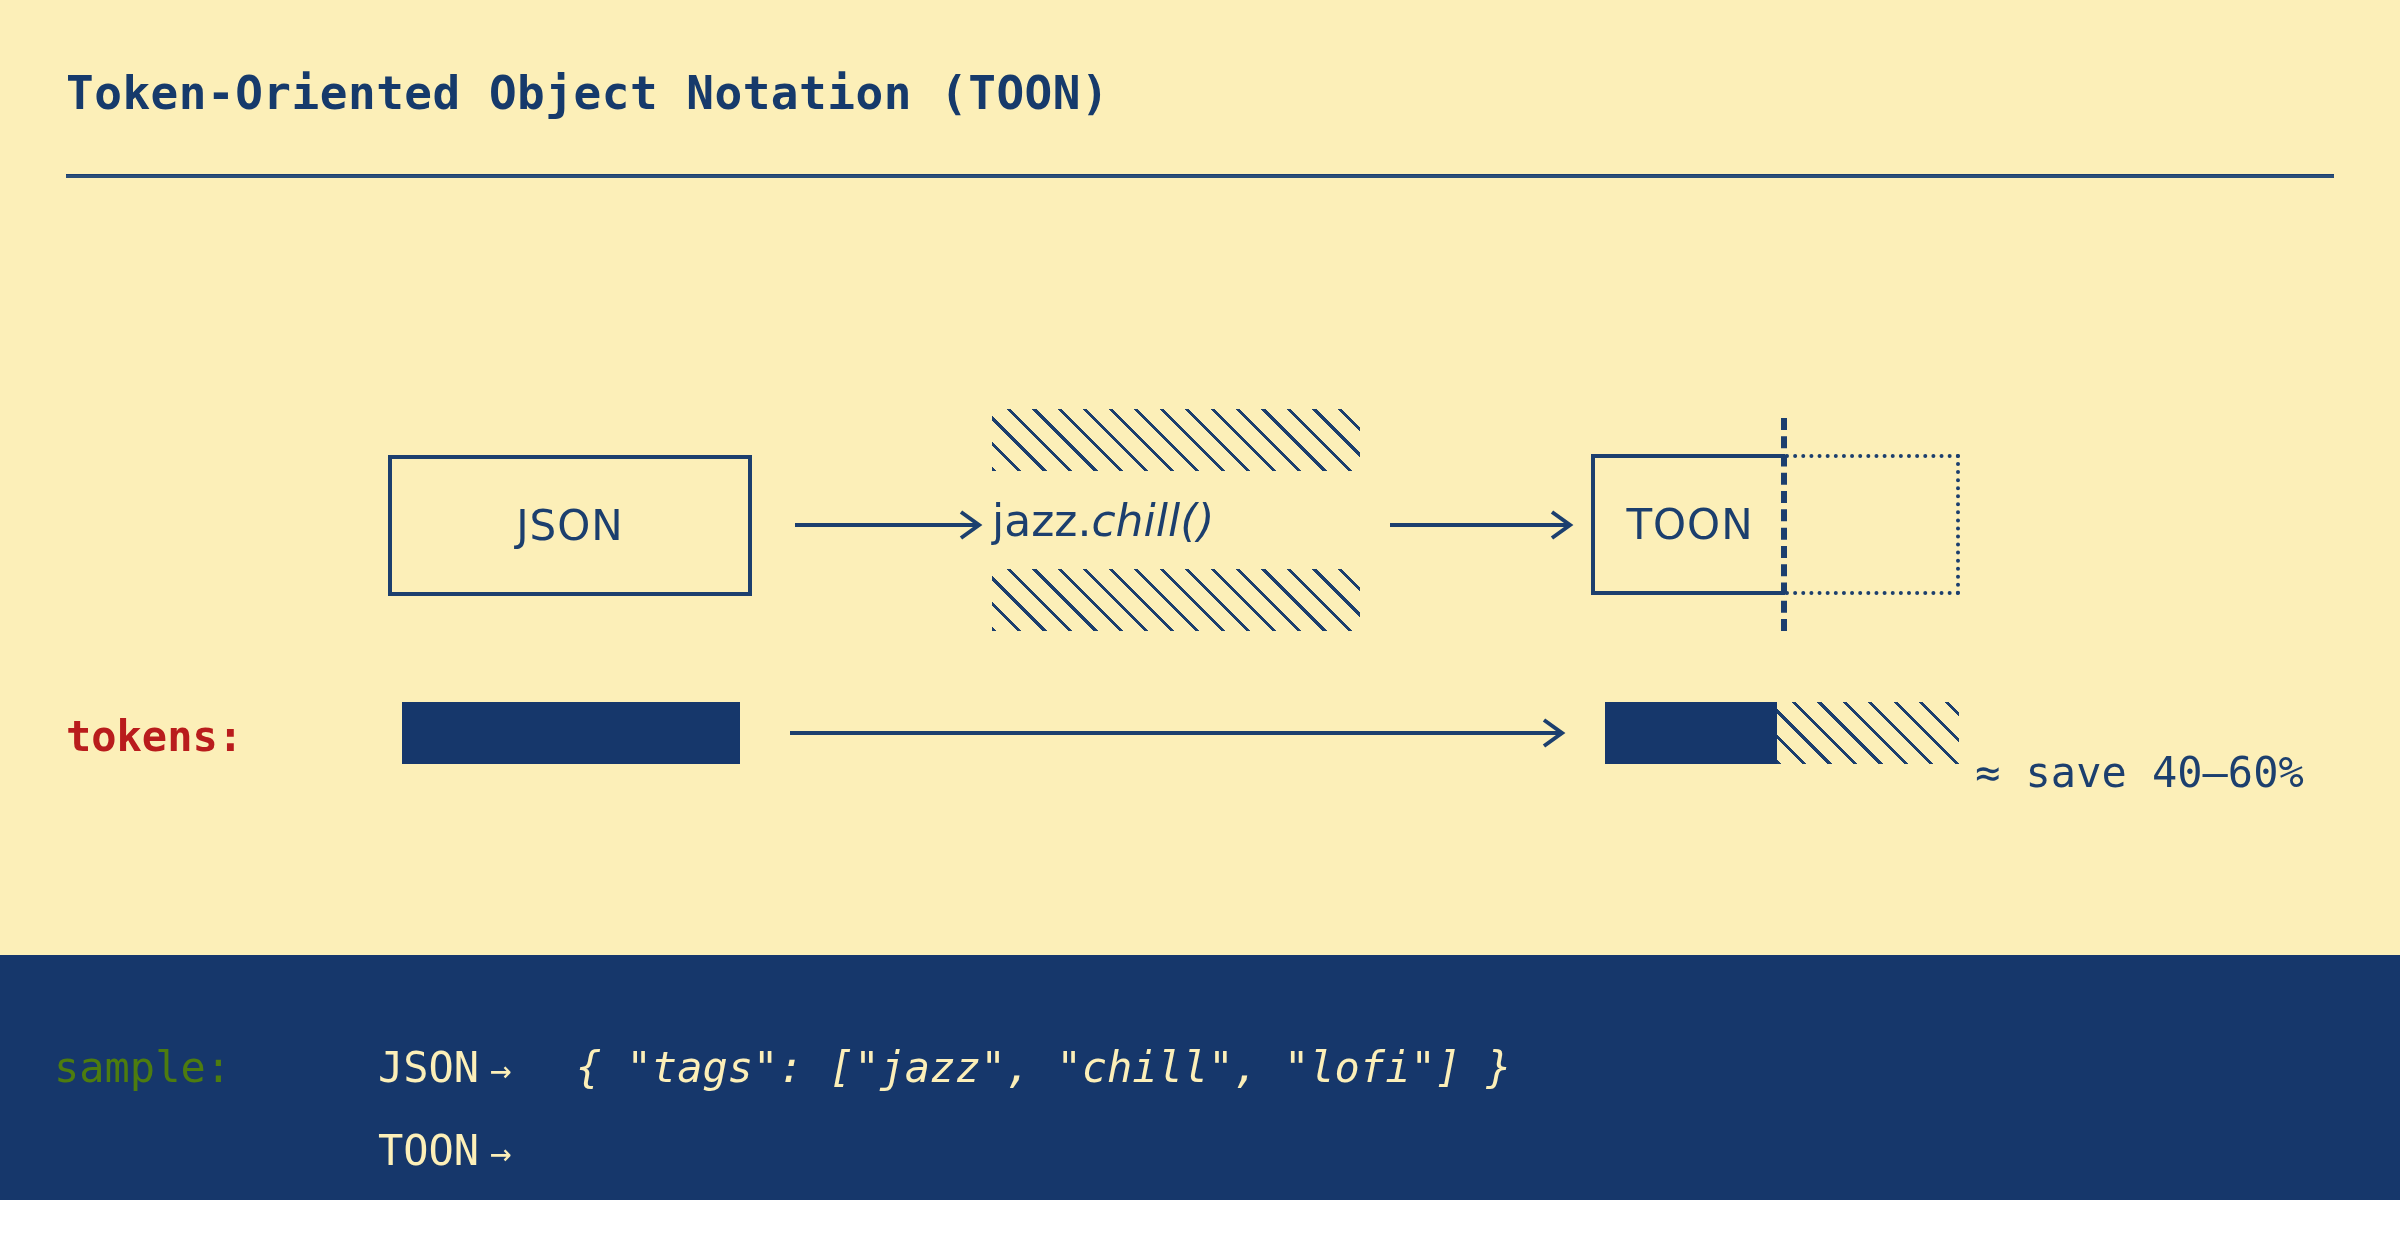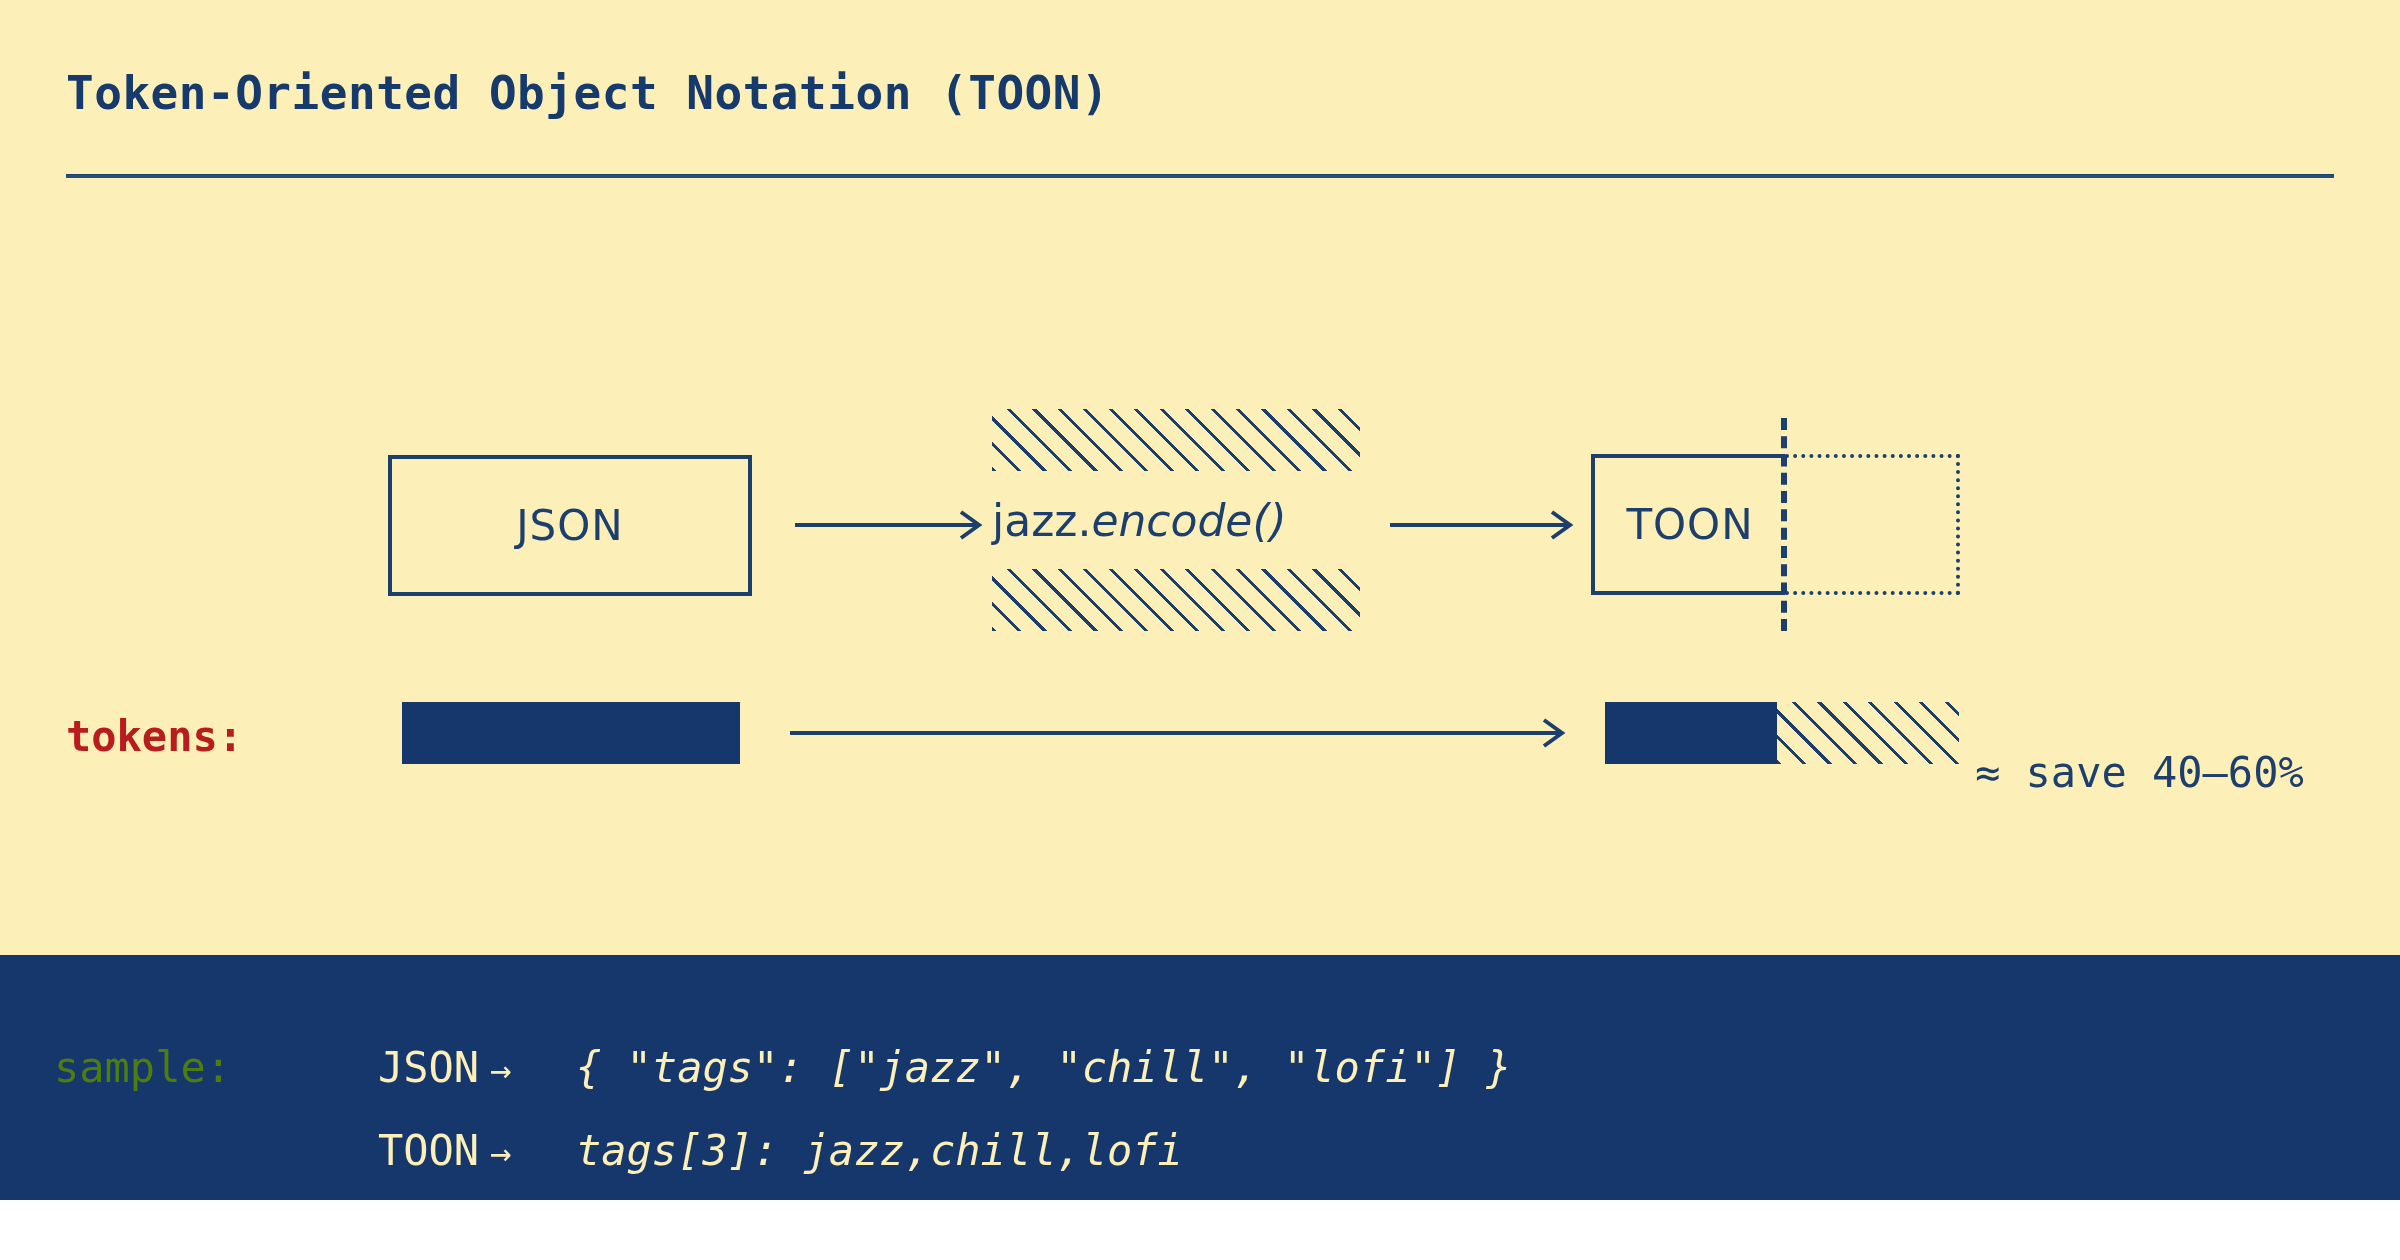--- a/index.html
+++ b/index.html
@@ -239,21 +239,21 @@
     <span class="boxlabel">JSON</span>
   </div>
 
   <svg class="arrow" style="left:795px; top:505px; width:200px; height:40px;" viewBox="0 0 200 40">
     <line x1="0" y1="20" x2="182" y2="20" stroke="#1c3f6e" stroke-width="4"></line>
     <polyline points="166,7 184,20 166,33" fill="none" stroke="#1c3f6e" stroke-width="4"></polyline>
   </svg>
 
   <div id="encode-group">
     <div id="encode-hatch-top" class="hatch"></div>
-    <div id="encode-label"><span>jazz.</span><span class="ital">encode()</span></div>
+    <div id="encode-label"><span>jazz.</span><span class="ital">chill()</span></div>
     <div id="encode-hatch-bottom" class="hatch"></div>
   </div>
 
   <svg class="arrow" style="left:1390px; top:505px; width:200px; height:40px;" viewBox="0 0 200 40">
     <line x1="0" y1="20" x2="178" y2="20" stroke="#1c3f6e" stroke-width="4"></line>
     <polyline points="162,7 180,20 162,33" fill="none" stroke="#1c3f6e" stroke-width="4"></polyline>
   </svg>
 
   <div id="toon-group">
     <div id="toon-solid">
@@ -280,16 +280,15 @@
 
   <div class="sample-row" id="sample-row-0">
     <span class="fmt">JSON</span>
     <span class="arrowglyph">→</span>
     <span class="code">{ "tags": ["jazz", "chill", "lofi"] }</span>
   </div>
 
   <div class="sample-row" id="sample-row-1">
     <span class="fmt">TOON</span>
     <span class="arrowglyph">→</span>
-    <span class="code">tags[3]: jazz,chill,lofi</span>
   </div>
 
 </div>
 
 </body></html>

